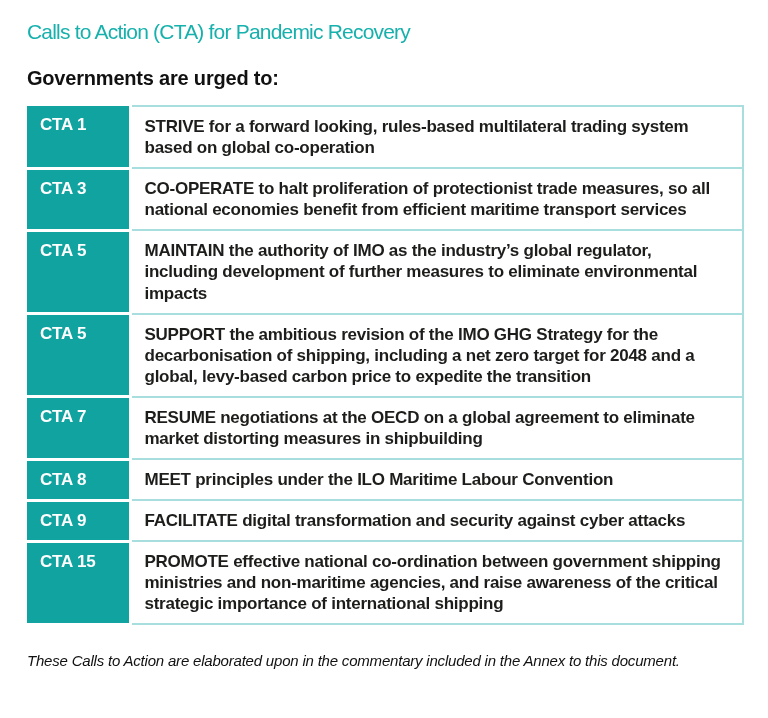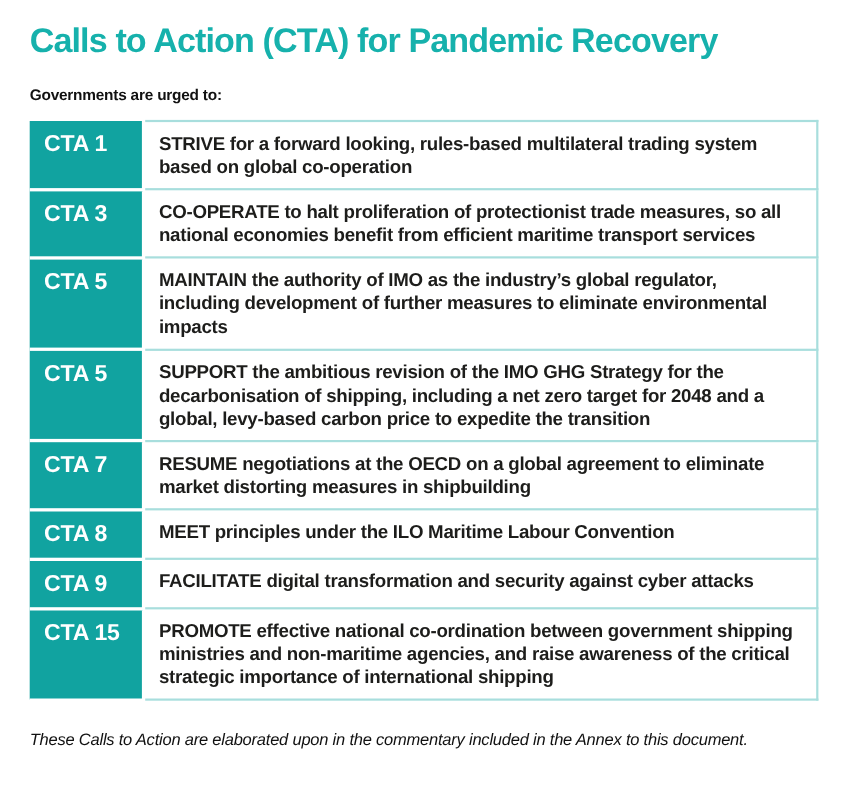--- a/index.html
+++ b/index.html
@@ -17,43 +17,43 @@
   .page {
     width: 768px;
     height: 718px;
     background: #ffffff;
     padding: 16px 24px 0 27px;
     overflow: hidden;
   }
   .title {
     margin: 4px 0 0 0;
     color: var(--title-teal);
-    font-size: 31px;
-    font-weight: bold;
+    font-size: 21px;
+    font-weight: normal;
     letter-spacing: -0.8px;
     line-height: 1.1;
   }
   .subtitle {
     margin-top: 24px;
     color: #111111;
-    font-size: 14px;
+    font-size: 20px;
     font-weight: bold;
     letter-spacing: -0.2px;
   }
   table.cta-table {
     margin-top: 15px;
     border-collapse: collapse;
     width: 717px;
     table-layout: fixed;
   }
   td.label {
     width: 103px;
     background: var(--accent-teal);
     color: #ffffff;
-    font-size: 21px;
+    font-size: 17px;
     font-weight: bold;
     vertical-align: top;
     padding: 9px 6px 9px 13px;
     border-bottom: 3px solid #ffffff;
     border-right: 3px solid #ffffff;
     letter-spacing: -0.2px;
   }
   td.text {
     background: #ffffff;
     color: var(--text-color);

